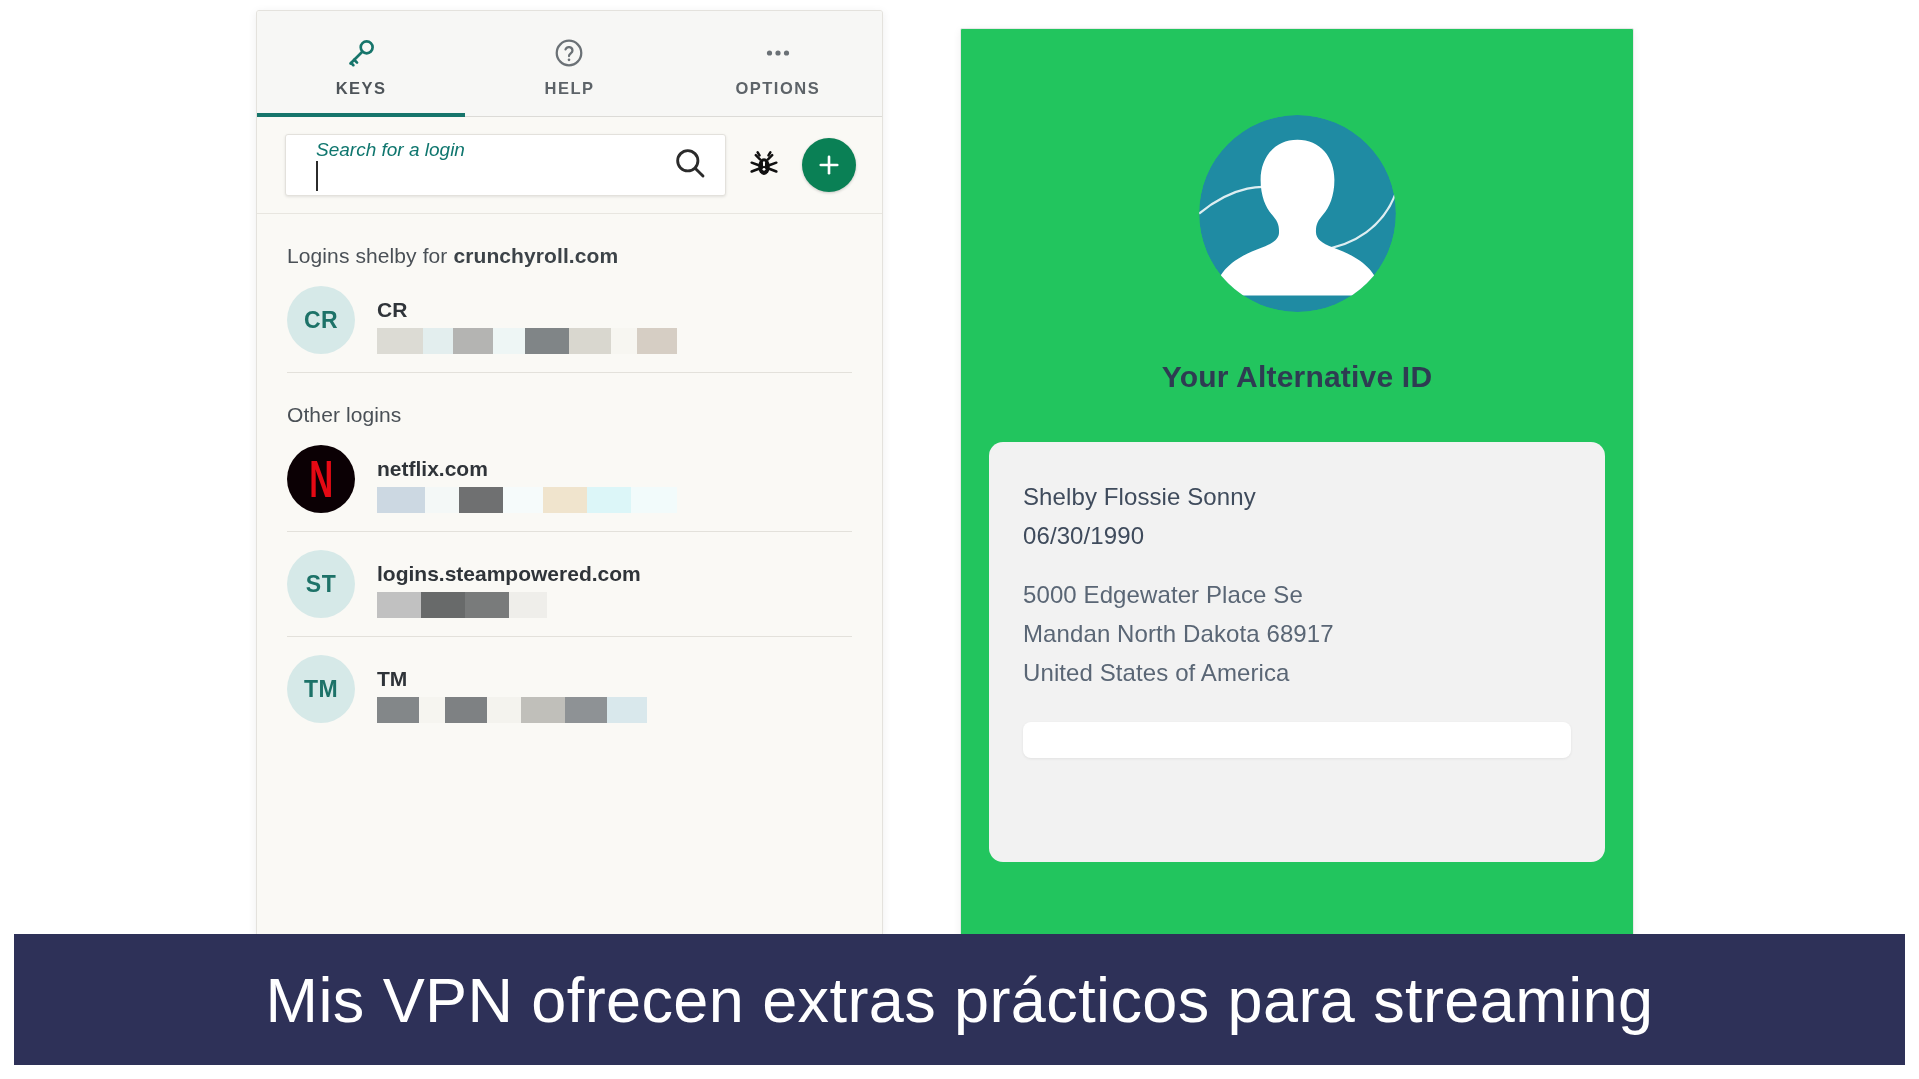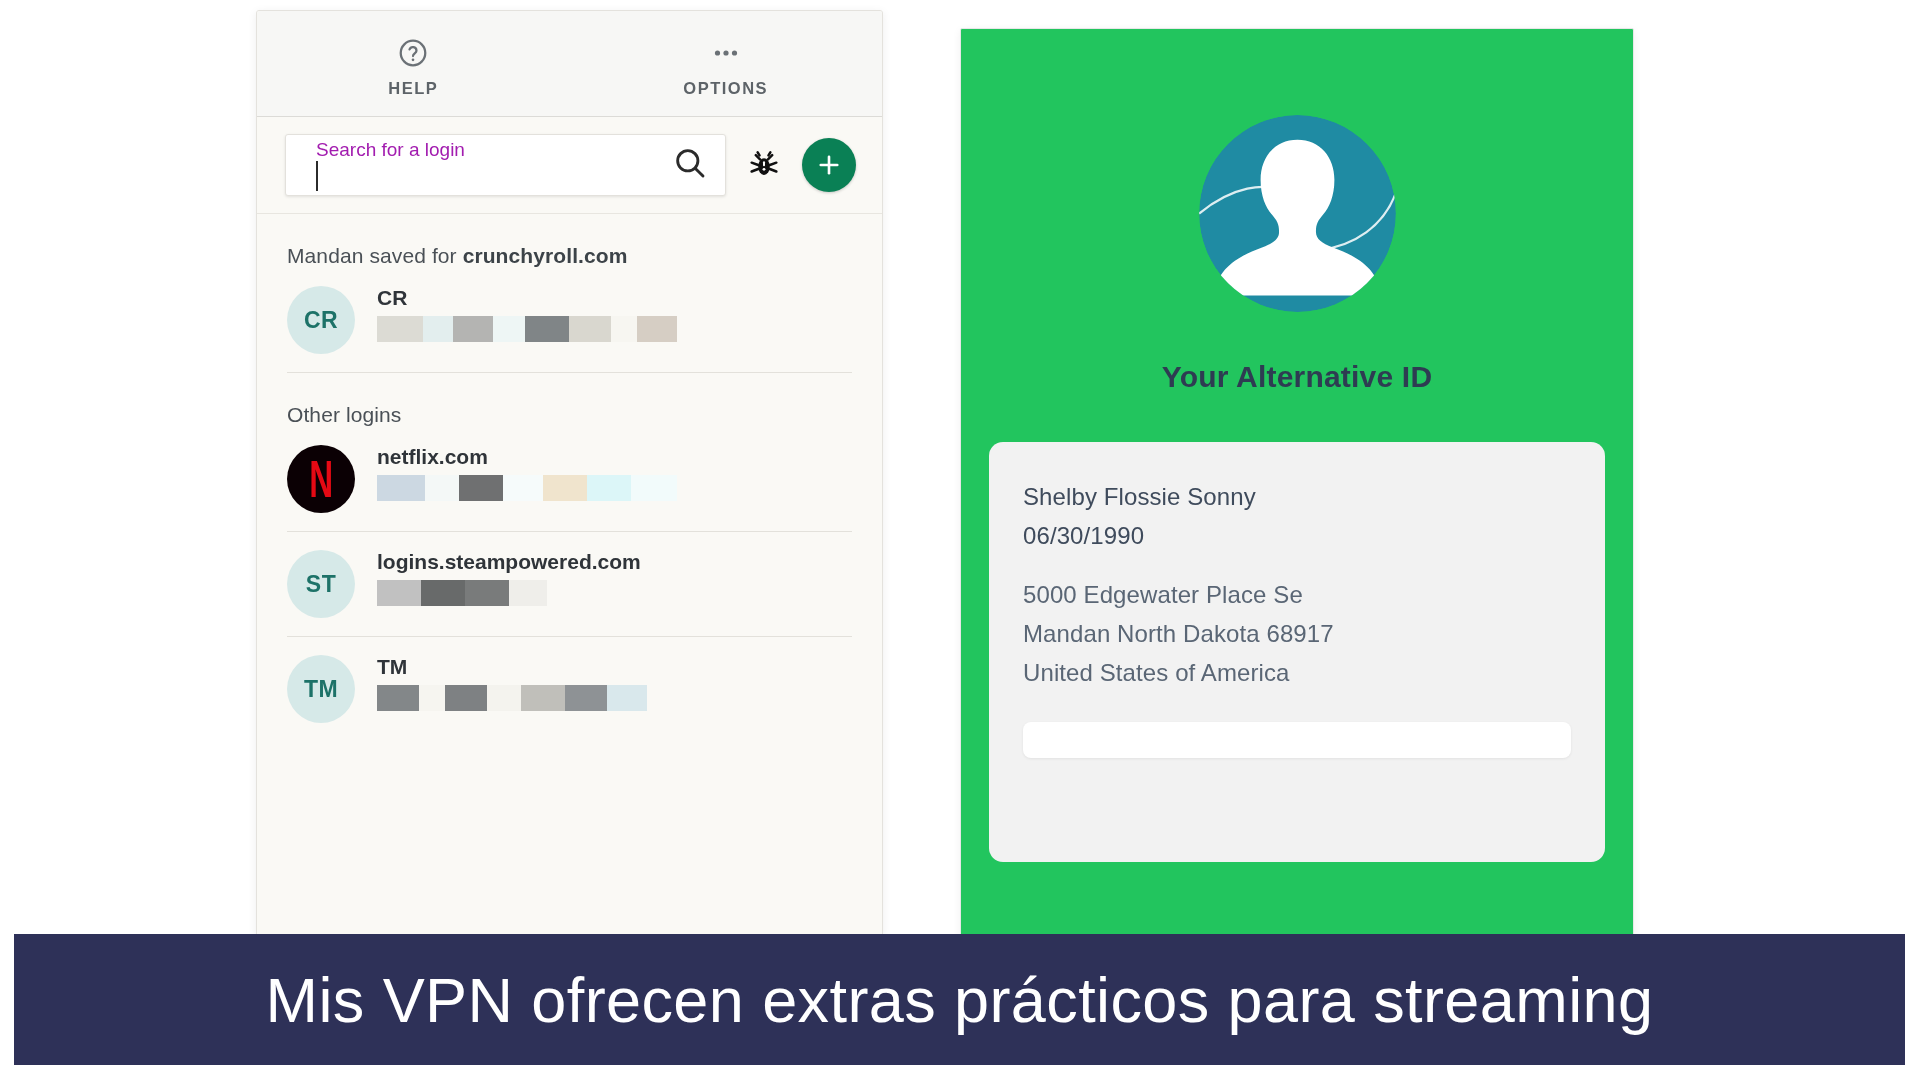--- a/index.html
+++ b/index.html
@@ -90,22 +90,23 @@
   #search-field-wrap {
     flex: 1;
     position: relative;
     height: 52px;
   }
   #search-placeholder {
     position: absolute;
     left: 8px;
     top: 0px;
     font-size: 19px;
-    color: #a21caf;
+    color: #0f766e;
     pointer-events: none;
+    font-style: italic;
   }
   #search-caret {
     position: absolute;
     left: 8px;
     top: 22px;
     width: 2px;
     height: 30px;
     background: #2b2b2b;
   }
   #bug-btn {
@@ -133,21 +134,21 @@
   .section-label {
     font-size: 21px;
     color: #4a5056;
     padding: 30px 0 0 30px;
     letter-spacing: 0.1px;
   }
   .section-label b { font-weight: 700; color: #3c4348; }
 
   .login-row {
     display: flex;
-    align-items: flex-start;
+    align-items: flex-end;
     gap: 22px;
     padding: 18px 30px 18px 30px;
     cursor: pointer;
   }
   .avatar-circle {
     width: 68px; height: 68px;
     border-radius: 50%;
     background: #d6e9e8;
     color: #1d7268;
     font-size: 23px;
@@ -275,20 +276,32 @@
     white-space: nowrap;
   }
 </style>
 </head>
 <body>
 
 <div id="ext-panel">
 
   <div id="tabs">
 
+    <div class="tab active">
+      <span class="tab-icon">
+        <svg width="34" height="34" viewBox="0 0 24 24" fill="none" stroke="#17756b" stroke-width="1.9" stroke-linecap="round" stroke-linejoin="round">
+          <circle cx="16" cy="8" r="4.2"></circle>
+          <line x1="12.9" y1="11.1" x2="4.6" y2="19.4"></line>
+          <line x1="7.2" y1="16.8" x2="9.2" y2="18.8"></line>
+          <line x1="5.0" y1="19.0" x2="6.6" y2="20.6"></line>
+        </svg>
+      </span>
+      <span class="tab-label">KEYS</span>
+      <span class="tab-underline"></span>
+    </div>
 
     <div class="tab">
       <span class="tab-icon">
         <svg width="32" height="32" viewBox="0 0 24 24" fill="none" stroke="#6b7176" stroke-width="1.7">
           <circle cx="12" cy="12" r="9.2"></circle>
           <path d="M9.4 9.3a2.7 2.7 0 0 1 5.2 1c0 1.8-2.6 2.2-2.6 4" stroke-linecap="round"></path>
           <circle cx="12" cy="17.1" r="1.0" fill="#6b7176" stroke="none"></circle>
         </svg>
       </span>
       <span class="tab-label">HELP</span>
@@ -335,21 +348,21 @@
     <div id="add-btn">
       <svg width="30" height="30" viewBox="0 0 24 24" stroke="#ffffff" stroke-width="2.1" stroke-linecap="round">
         <line x1="12" y1="5.4" x2="12" y2="18.6"></line>
         <line x1="5.4" y1="12" x2="18.6" y2="12"></line>
       </svg>
     </div>
   </div>
 
   <div id="list-body">
 
-    <div class="section-label"><span>Mandan saved for </span><b>crunchyroll.com</b></div>
+    <div class="section-label"><span>Logins shelby for </span><b>crunchyroll.com</b></div>
 
     <div id="saved-list">
         <div class="login-row">
           <div class="avatar-circle">CR</div>
           <div class="login-info">
             <div class="login-title">CR</div>
             <div class="redact">
               <span style="width: 48px; background: rgb(220, 219, 212);"></span>
               <span style="width: 32px; background: rgb(227, 238, 238);"></span>
               <span style="width: 42px; background: rgb(180, 180, 178);"></span>

